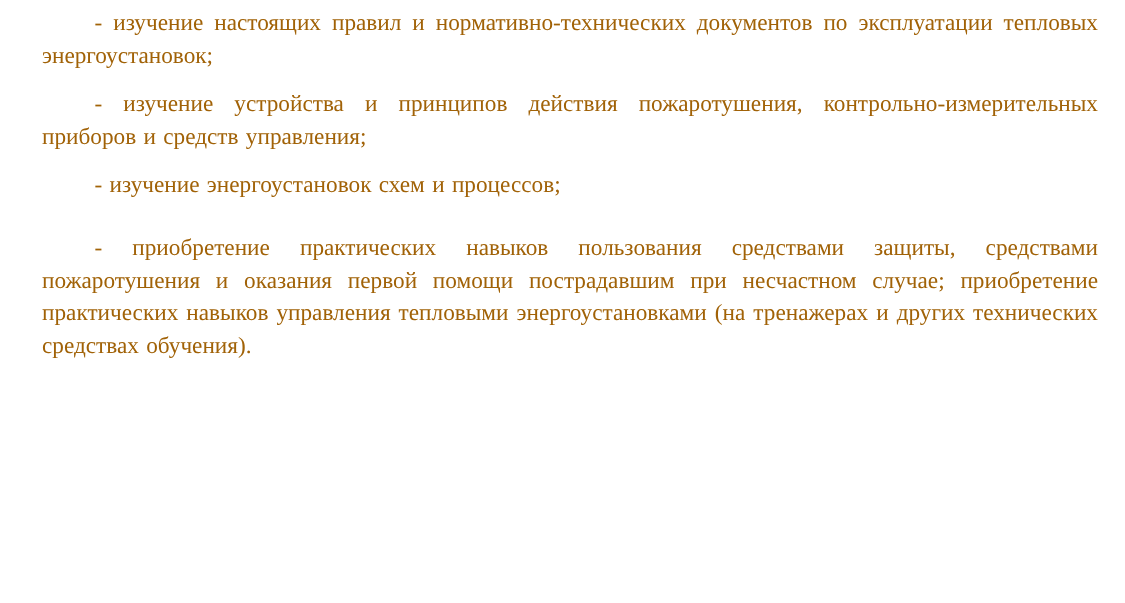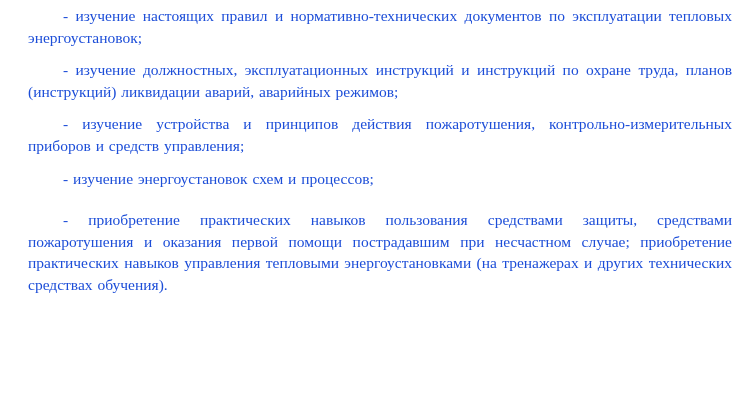--- a/index.html
+++ b/index.html
@@ -11,21 +11,21 @@
       width: 750px;
       height: 402px;
       overflow: hidden;
     }
     .page {
       box-sizing: border-box;
       width: 750px;
       height: 402px;
       padding: 5px 18px 0 28px;
       background: #ffffff;
-      color: #1d4ed8;
+      color: #a16207;
       font-family: "Liberation Serif", "DejaVu Serif", serif;
       font-size: 15.5px;
       line-height: 21.6px;
       text-align: justify;
       text-justify: inter-word;
     }
     .para {
       margin: 0 0 11px 0;
       text-indent: 35px;
       word-spacing: 1px;
@@ -33,17 +33,16 @@
     .para:last-child {
       margin-bottom: 0;
       margin-top: 20px;
     }
   </style>
 </head>
 <body>
 
 <div class="page">
   <p class="para">- изучение настоящих правил и нормативно-технических документов по эксплуатации тепловых энергоустановок;</p>
-  <p class="para">- изучение должностных, эксплуатационных инструкций и инструкций по охране труда, планов (инструкций) ликвидации аварий, аварийных режимов;</p>
   <p class="para">- изучение устройства и принципов действия пожаротушения, контрольно-измерительных приборов и средств управления;</p>
   <p class="para">- изучение энергоустановок схем и процессов;</p>
   <p class="para">- приобретение практических навыков пользования средствами защиты, средствами пожаротушения и оказания первой помощи пострадавшим при несчастном случае; приобретение практических навыков управления тепловыми энергоустановками (на тренажерах и других технических средствах обучения).</p>
 </div>
 
 </body></html>

